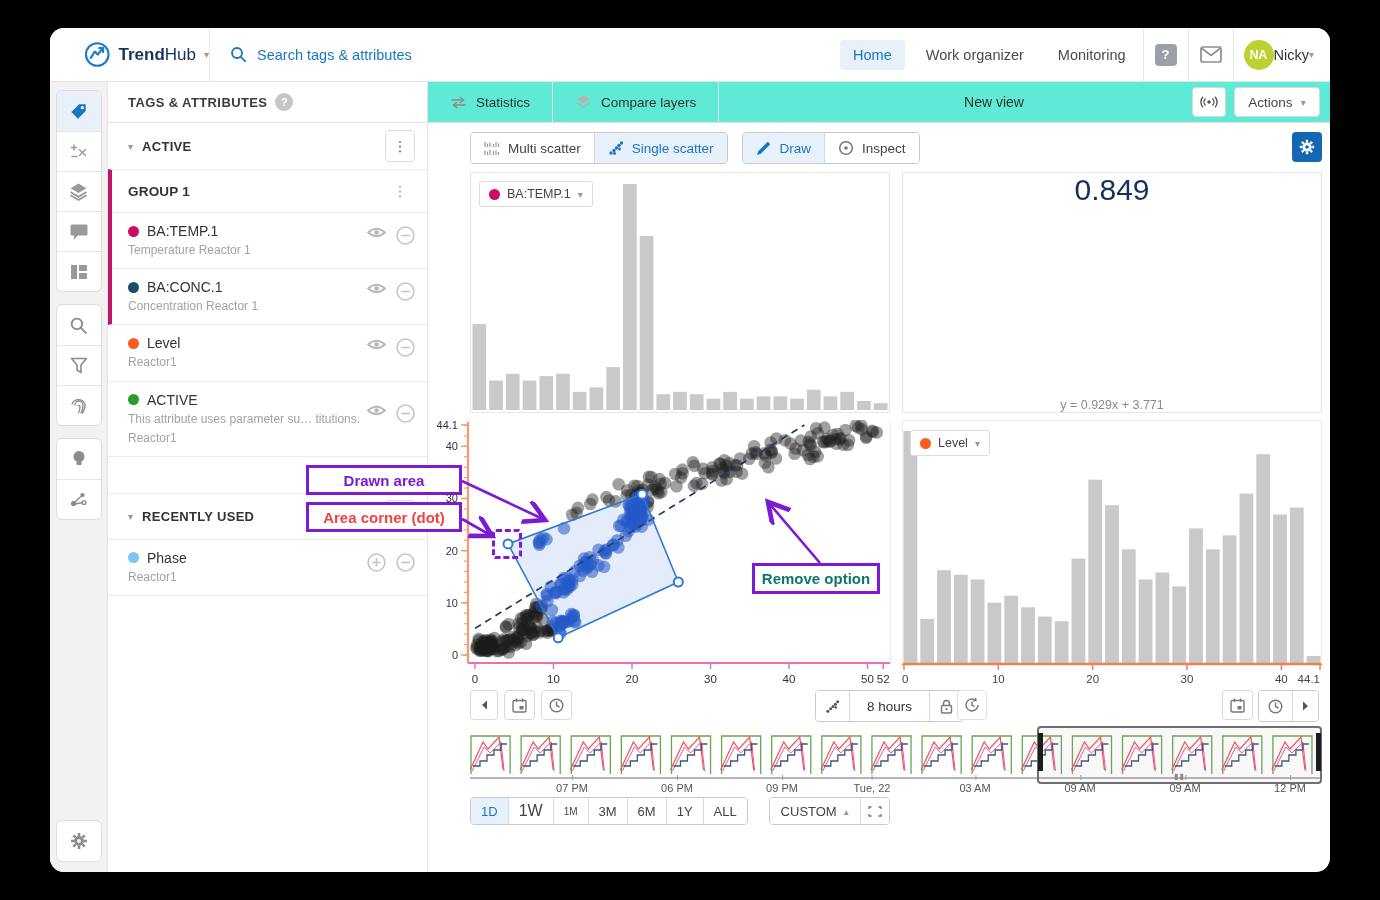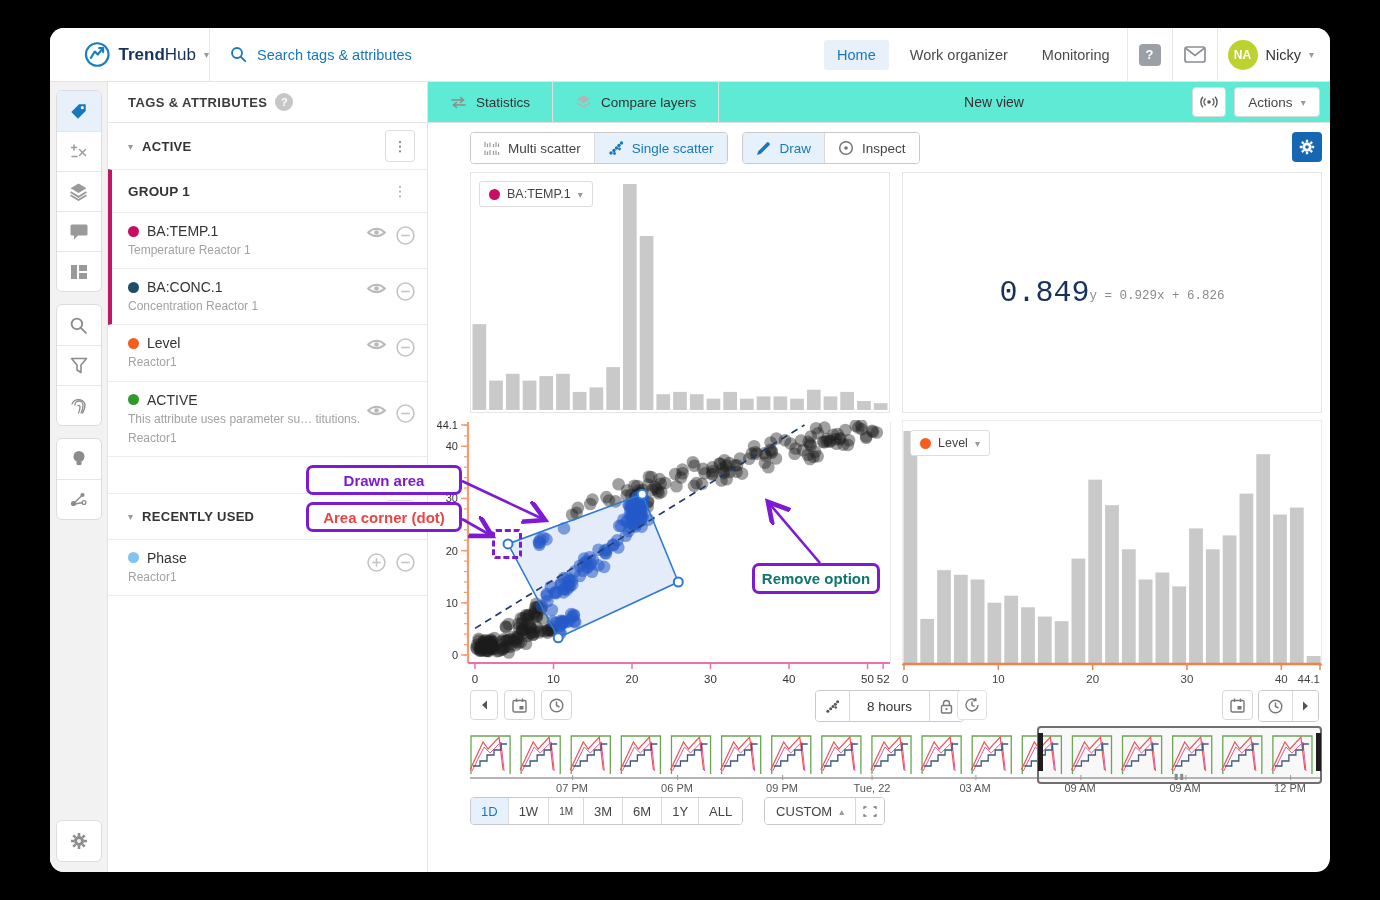--- a/index.html
+++ b/index.html
@@ -20,21 +20,21 @@
   .searchbox input { border:none; outline:none; font-size:14.5px; color:#1878be; width:420px;
     font-family:"Liberation Sans",sans-serif; }
   .searchbox input::placeholder { color:#1878be; opacity:1; }
   .topnav { display:flex; align-items:center; height:100%; }
   .navitem { font-size:14.5px; color:#4a4a4a; padding:7px 13px; margin:0 4px; border-radius:3px; cursor:pointer; }
   .navitem.active { color:#1878be; background:#e8f1fa; }
   .tdivider { width:1px; height:54px; background:#e8e8e8; }
   .iconbtn { width:44px; height:54px; display:flex; align-items:center; justify-content:center; }
   .helpsq { width:22px; height:22px; background:#9aa0a6; border-radius:4px; color:#fff;
     font-size:13px; font-weight:bold; display:flex; align-items:center; justify-content:center; }
-  .userbox { display:flex; align-items:center; gap:8px; padding:0 16px 0 10px; height:100%; }
+  .userbox { display:flex; align-items:center; padding:0 16px 0 10px; height:100%; }
   .avatar { width:30px; height:30px; border-radius:50%; color:#fff; font-size:12px; font-weight:bold;
     display:flex; align-items:center; justify-content:center; }
   .username { font-size:14.5px; color:#333; }
 
   
   .rail { position:absolute; left:0; top:54px; bottom:0; width:58px; background:#f2f2f2;
     border-right:1px solid #e4e4e4; display:flex; flex-direction:column; align-items:center; padding-top:8px; }
   .railgroup { background:#fff; border:1px solid #ddd; border-radius:6px; overflow:hidden; margin-bottom:12px; }
   .railcell { width:44px; height:40px; display:flex; align-items:center; justify-content:center;
     border-top:1px solid #e6e6e6; cursor:pointer; }
@@ -83,34 +83,34 @@
   .segbtn { height:30px; padding:0 13px; display:flex; align-items:center; gap:8px; font-size:13.5px;
     color:#444; border-left:1px solid #d9d9d9; cursor:pointer; background:#fff; }
   .seg .segbtn:first-child { border-left:none; }
   .segbtn.sel { background:#e7f1fb; color:#1878be; }
 
   .panel { position:absolute; background:#fff; border:1px solid #e6e6e6; }
   .chip { position:absolute; left:8px; top:8px; display:inline-flex; align-items:center; gap:7px;
     background:#fff; border:1px solid #ddd; border-radius:3px; padding:5px 9px; font-size:12.5px;
     color:#444; cursor:pointer; z-index:5; }
   .chip .tdot { width:11px; height:11px; }
-  .corrwrap { position:absolute; inset:0; display:flex; flex-direction:row; align-items:center; justify-content:center;font-family:Liberation Mono, monospace; }
+  .corrwrap { position:absolute; inset:0; display:flex; flex-direction:column; align-items:center; justify-content:space-between; }
   .corrval { font-size:30px; color:#16325c; }
   .corrform { font-size:12.5px; color:#8a8a8a; margin-top:7px; }
 
   .ctrlbtn { position:absolute; height:30px; background:#fff; border:1px solid #d8d8d8; border-radius:4px;
     display:flex; align-items:center; justify-content:center; color:#666; cursor:pointer; }
   .hourslabel { font-size:13.5px; color:#333; padding:0 14px; }
 
   .tl-label { position:absolute; transform:translateX(-50%); font-size:11px; color:#555; top:6px; white-space:nowrap; }
   .tl-label::before { content:""; position:absolute; left:50%; top:-7px; width:1px; height:5px; background:#9a9a9a; }
 
   
   .overlay { position:absolute; inset:0; pointer-events:none; z-index:40; }
-  .callout { position:absolute; background:#fff; border:3px solid #7d1bd4; border-radius:7px;
+  .callout { position:absolute; background:#fff; border:3px solid #7d1bd4; border-radius:0;
     display:flex; align-items:center; justify-content:center; font-size:15px; font-weight:bold; }
   .dashsq { position:absolute; border:3px dashed #7d1bd4; border-radius:4px; }
   .tip { position:absolute; background:#fff; border-radius:6px; box-shadow:0 1px 6px rgba(0,0,0,.3);
     display:flex; align-items:center; justify-content:center; font-size:14px; }
   .tip::after { content:""; position:absolute; left:14px; bottom:-9px; border:10px solid transparent;
     border-top-color:#fff; border-bottom:none; }
 </style>
 </head>
 <body>
 
@@ -517,21 +517,21 @@
         <rect x="352.6" y="223.4" width="13.7" height="13.6" fill="#c9c9c9"></rect>
         <rect x="369.3" y="218.9" width="13.7" height="18.1" fill="#c9c9c9"></rect>
         <rect x="386.1" y="228.0" width="13.7" height="9.0" fill="#c9c9c9"></rect>
         <rect x="402.8" y="230.2" width="13.7" height="6.8" fill="#c9c9c9"></rect>
       </svg>
   </div>
 
   <div class="panel" style="left:852px; top:144px; width:420px; height:241px;">
     <div class="corrwrap">
       <span class="corrval">0.849</span>
-      <span class="corrform">y = 0.929x + 6.826</span>
+      <span class="corrform">y = 0.929x + 3.771</span>
     </div>
   </div>
 
   <div style="position:absolute; left:387px; top:392px; width:456px; height:276px;">
     <svg id="scatterplot" width="456" height="276">
         <circle cx="49.0" cy="227.2" r="6.3" fill="#1c1c1c" fill-opacity="0.42"></circle>
         <circle cx="43.0" cy="230.8" r="6.3" fill="#1c1c1c" fill-opacity="0.42"></circle>
         <circle cx="46.1" cy="227.6" r="6.3" fill="#1c1c1c" fill-opacity="0.42"></circle>
         <circle cx="46.6" cy="226.4" r="6.3" fill="#1c1c1c" fill-opacity="0.42"></circle>
         <circle cx="55.6" cy="227.4" r="6.3" fill="#1c1c1c" fill-opacity="0.42"></circle>
@@ -1206,21 +1206,21 @@
     <span class="tl-label" style="left:402px;">Tue, 22</span>
     <span class="tl-label" style="left:505px;">03 AM</span>
     <span class="tl-label" style="left:610px;">09 AM</span>
     <span class="tl-label" style="left:715px;">09 AM</span>
     <span class="tl-label" style="left:820px;">12 PM</span>
   </div>
 
   <div style="position:absolute; left:420px; top:769px;">
     <span class="seg">
       <span class="segbtn sel" style="height:26px; padding:0 10px; font-size:13px;">1D</span>
-      <span class="segbtn" style="height:26px; padding:0 10px; font-size:13px;">1W</span>
+      <span class="segbtn" style="height:26px; padding:0 10px; font-size:16px;">1W</span>
       <span class="segbtn" style="height:26px; padding:0 10px; font-size:10px;">1M</span>
       <span class="segbtn" style="height:26px; padding:0 10px; font-size:13px;">3M</span>
       <span class="segbtn" style="height:26px; padding:0 10px; font-size:13px;">6M</span>
       <span class="segbtn" style="height:26px; padding:0 10px; font-size:13px;">1Y</span>
       <span class="segbtn" style="height:26px; padding:0 10px; font-size:13px;">ALL</span>
     </span>
     <span style="display:inline-block; width:12px;"></span>
     <span class="seg">
       <span class="segbtn" style="height:26px; padding:0 11px; font-size:13px; gap:7px;">
         <span>CUSTOM</span>

